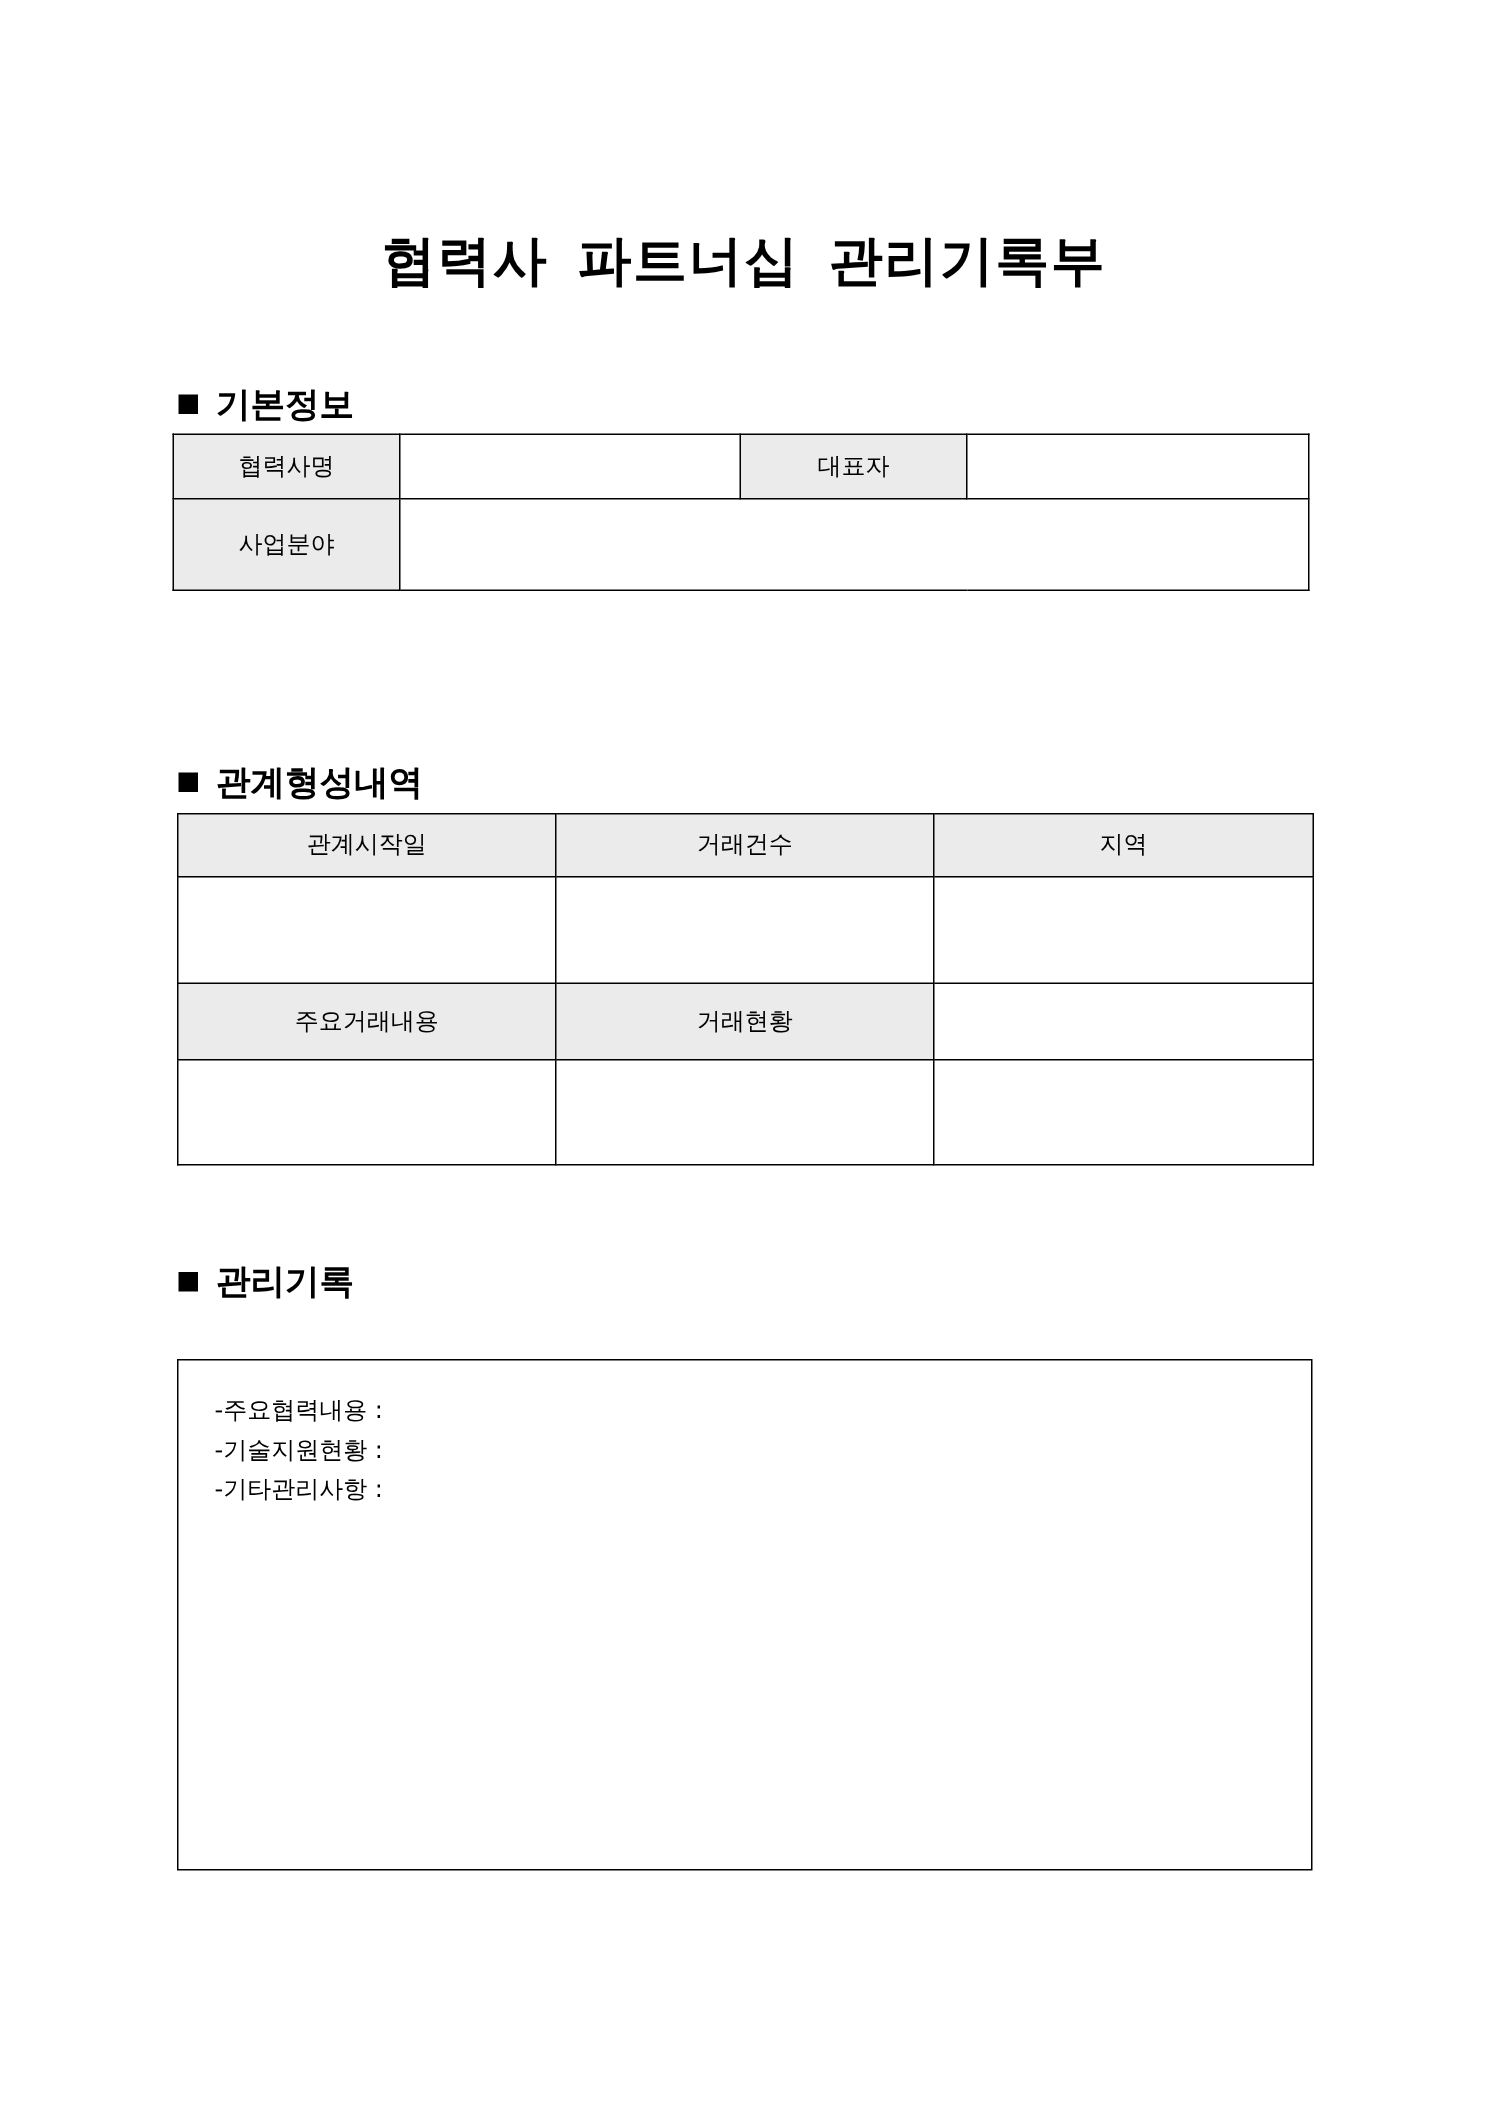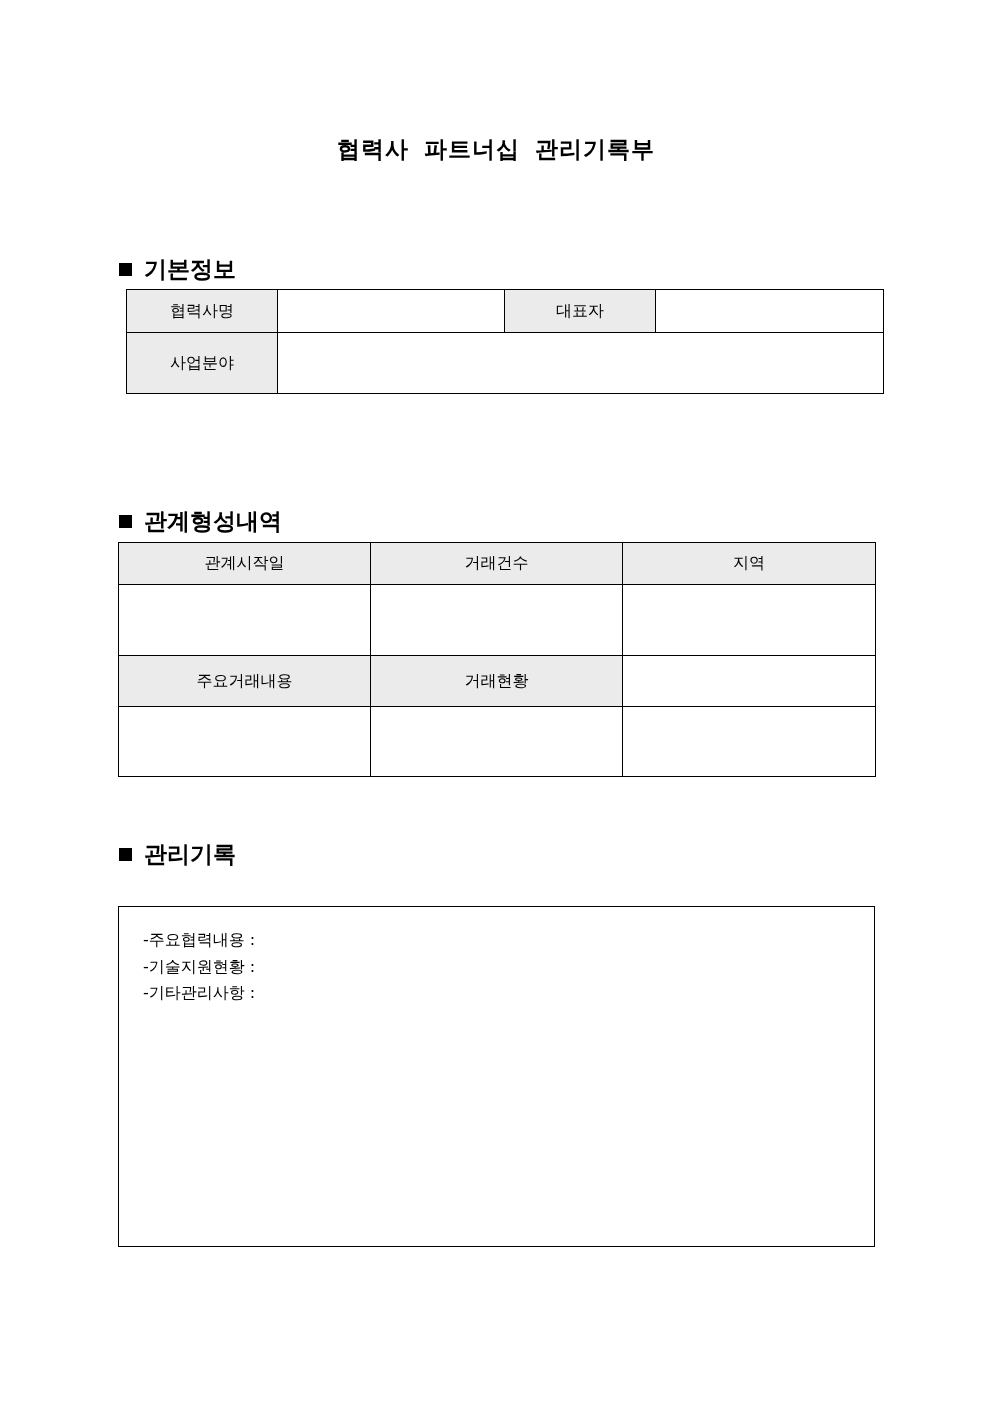--- a/index.html
+++ b/index.html
@@ -1,23 +1,23 @@
 <!DOCTYPE html>
 <html><head>
 <meta charset="utf-8">
 <style>
   html, body { margin:0; padding:0; background:#ffffff; }
   body { width:992px; height:1403px; position:relative; font-family:"DejaVu Sans", sans-serif; color:#000; overflow:hidden; }
-  .title { position:absolute; left:0; top:134px; width:992px; text-align:center; font-size:23px; font-weight:bold; letter-spacing:1px; word-spacing:6px; }
+  .title { position:absolute; left:0; top:150px; width:992px; text-align:center; font-size:36px; font-weight:bold; letter-spacing:1px; word-spacing:6px; }
   .section-h { position:absolute; left:119px; font-size:23px; font-weight:bold; display:flex; align-items:center; }
   .section-h .sq { display:inline-block; width:13px; height:13px; background:#000; margin-right:12px; }
   table { position:absolute; border-collapse:collapse; table-layout:fixed; }
   td { border:1.3px solid #000; font-size:16px; text-align:center; vertical-align:middle; padding:0; }
   td.lbl { background:#ebebeb; }
-  .t1 { left:126px; top:289px; width:757px; }
+  .t1 { left:115px; top:289px; width:757px; }
   .t2 { left:118px; top:542px; width:757px;font-family:Liberation Mono, monospace; }
   .box { position:absolute; left:118px; top:875px; width:755px; height:339px; border:1.3px solid #000;margin-top:31px; }
   .box .lines { position:absolute; left:24px; top:20px; font-size:16px; line-height:26.5px; }
 </style>
 </head>
 <body>
 
 <div class="title">협력사 파트너십 관리기록부</div>
 
 <div class="section-h" style="top:254px;">

